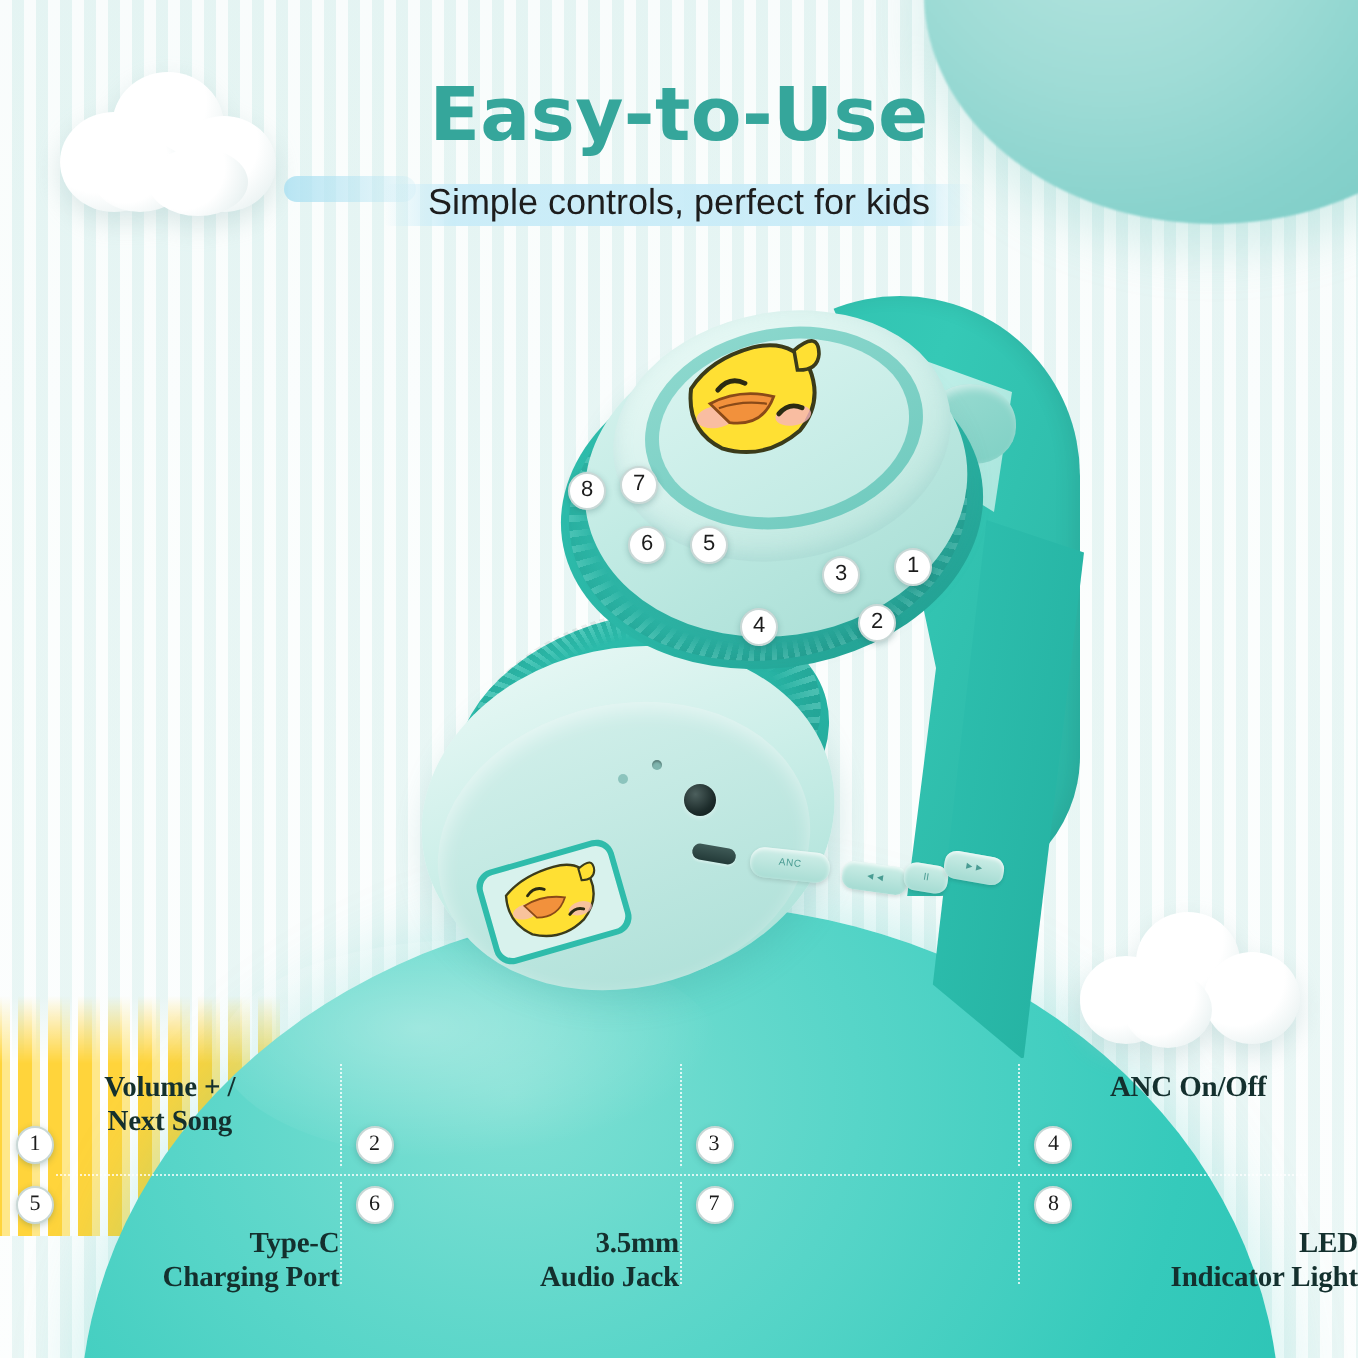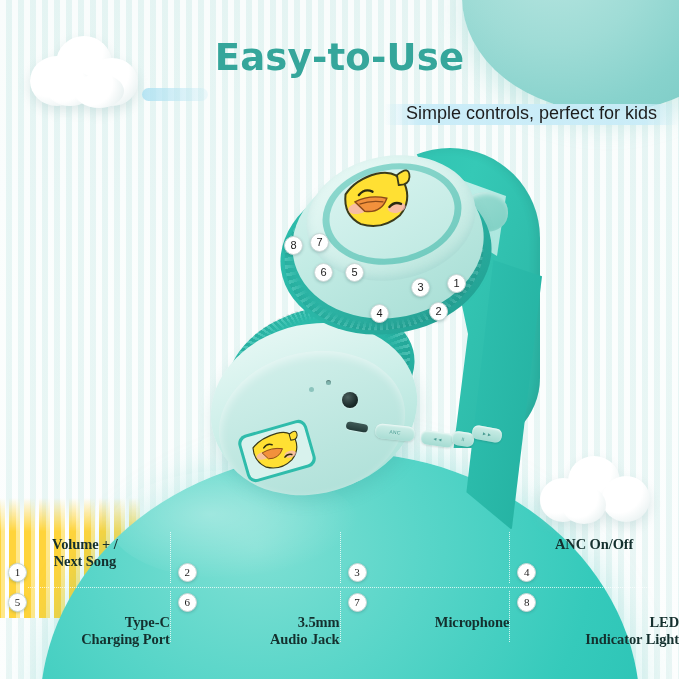--- a/index.html
+++ b/index.html
@@ -81,21 +81,21 @@
   
   .title {
     position:absolute; left:0; right:0; top:36px;
     text-align:center;
     font-size:37px;
     font-weight:700;
     letter-spacing:.2px;
     color:#35a69b;
     font-family:"DejaVu Sans", sans-serif;
   }
-  .sub-wrap { position:absolute; left:0; right:0; top:100px; text-align:right; }
+  .sub-wrap { position:absolute; left:0; right:0; top:88px; text-align:center; }
   .sub-band {
     display:inline-block; position:relative; padding:3px 22px 4px;
   }
   .sub-band::before {
     content:""; position:absolute; left:0; right:0; top:4px; bottom:3px;
     background:linear-gradient(90deg, rgba(205,238,249,0) 0%, rgba(201,236,248,.95) 12%, rgba(201,236,248,.95) 88%, rgba(205,238,249,0) 100%);
     border-radius:3px;
   }
   .sub-band span { position:relative; font-size:18px; color:#1d1d1d; font-weight:400; }
 
@@ -422,21 +422,20 @@
         <div class="legend-cell" style="left: 0px;">
           <div class="cell-text">Type-C<br>Charging Port</div>
           <div class="callout cell-badge">5</div>
         </div>
         <div class="legend-cell" style="left: 169.75px;">
           <div class="cell-text">3.5mm<br>Audio Jack</div>
           <div class="callout cell-badge">6</div>
           <div class="vdiv" style="left: 0px;"></div>
         </div>
         <div class="legend-cell" style="left: 339.5px;">
-          <div class="cell-text">Microphone</div>
           <div class="callout cell-badge">7</div>
           <div class="vdiv" style="left: 0px;"></div>
         </div>
         <div class="legend-cell" style="left: 509.25px;">
           <div class="cell-text">LED<br>Indicator Light</div>
           <div class="callout cell-badge">8</div>
           <div class="vdiv" style="left: 0px;"></div>
         </div>
       </div>
   </div>

